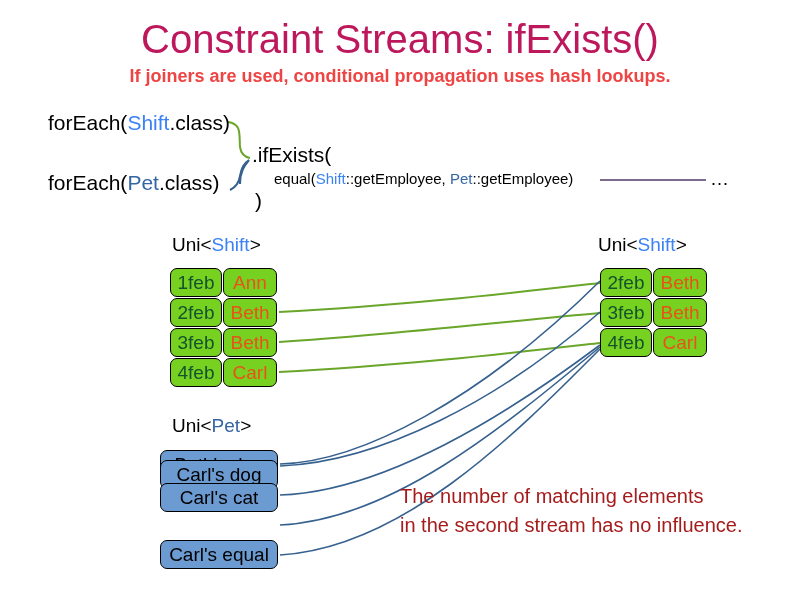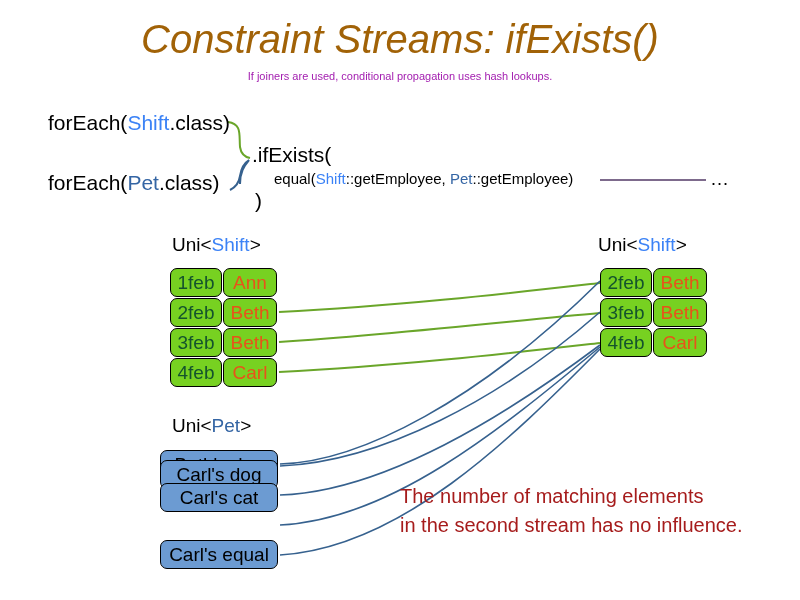--- a/index.html
+++ b/index.html
@@ -29,32 +29,32 @@
     pointer-events: none;
   }
   .title {
     position: absolute;
     left: 0; top: 16px;
     width: 800px;
     text-align: center;
     font-size: 40px;
     line-height: 46px;
     font-weight: normal;
-    color: #a16207;
-    white-space: nowrap;
-    font-style: italic;
+    color: #be185d;
+    white-space: nowrap;
   }
   .subtitle {
     position: absolute;
     left: 0; top: 66px;
     width: 800px;
     text-align: center;
-    font-size: 11px;
+    font-size: 18px;
     line-height: 20px;
-    color: #a21caf;
+    color: #ef4444;
+    font-weight: bold;
   }
   .code-line {
     position: absolute;
     font-size: 21px;
     line-height: 25px;
     white-space: nowrap;
     color: #000000;
   }
   .code-foreach-shift { left: 48px; top: 110px; }
   .code-foreach-pet   { left: 48px; top: 170px; }

